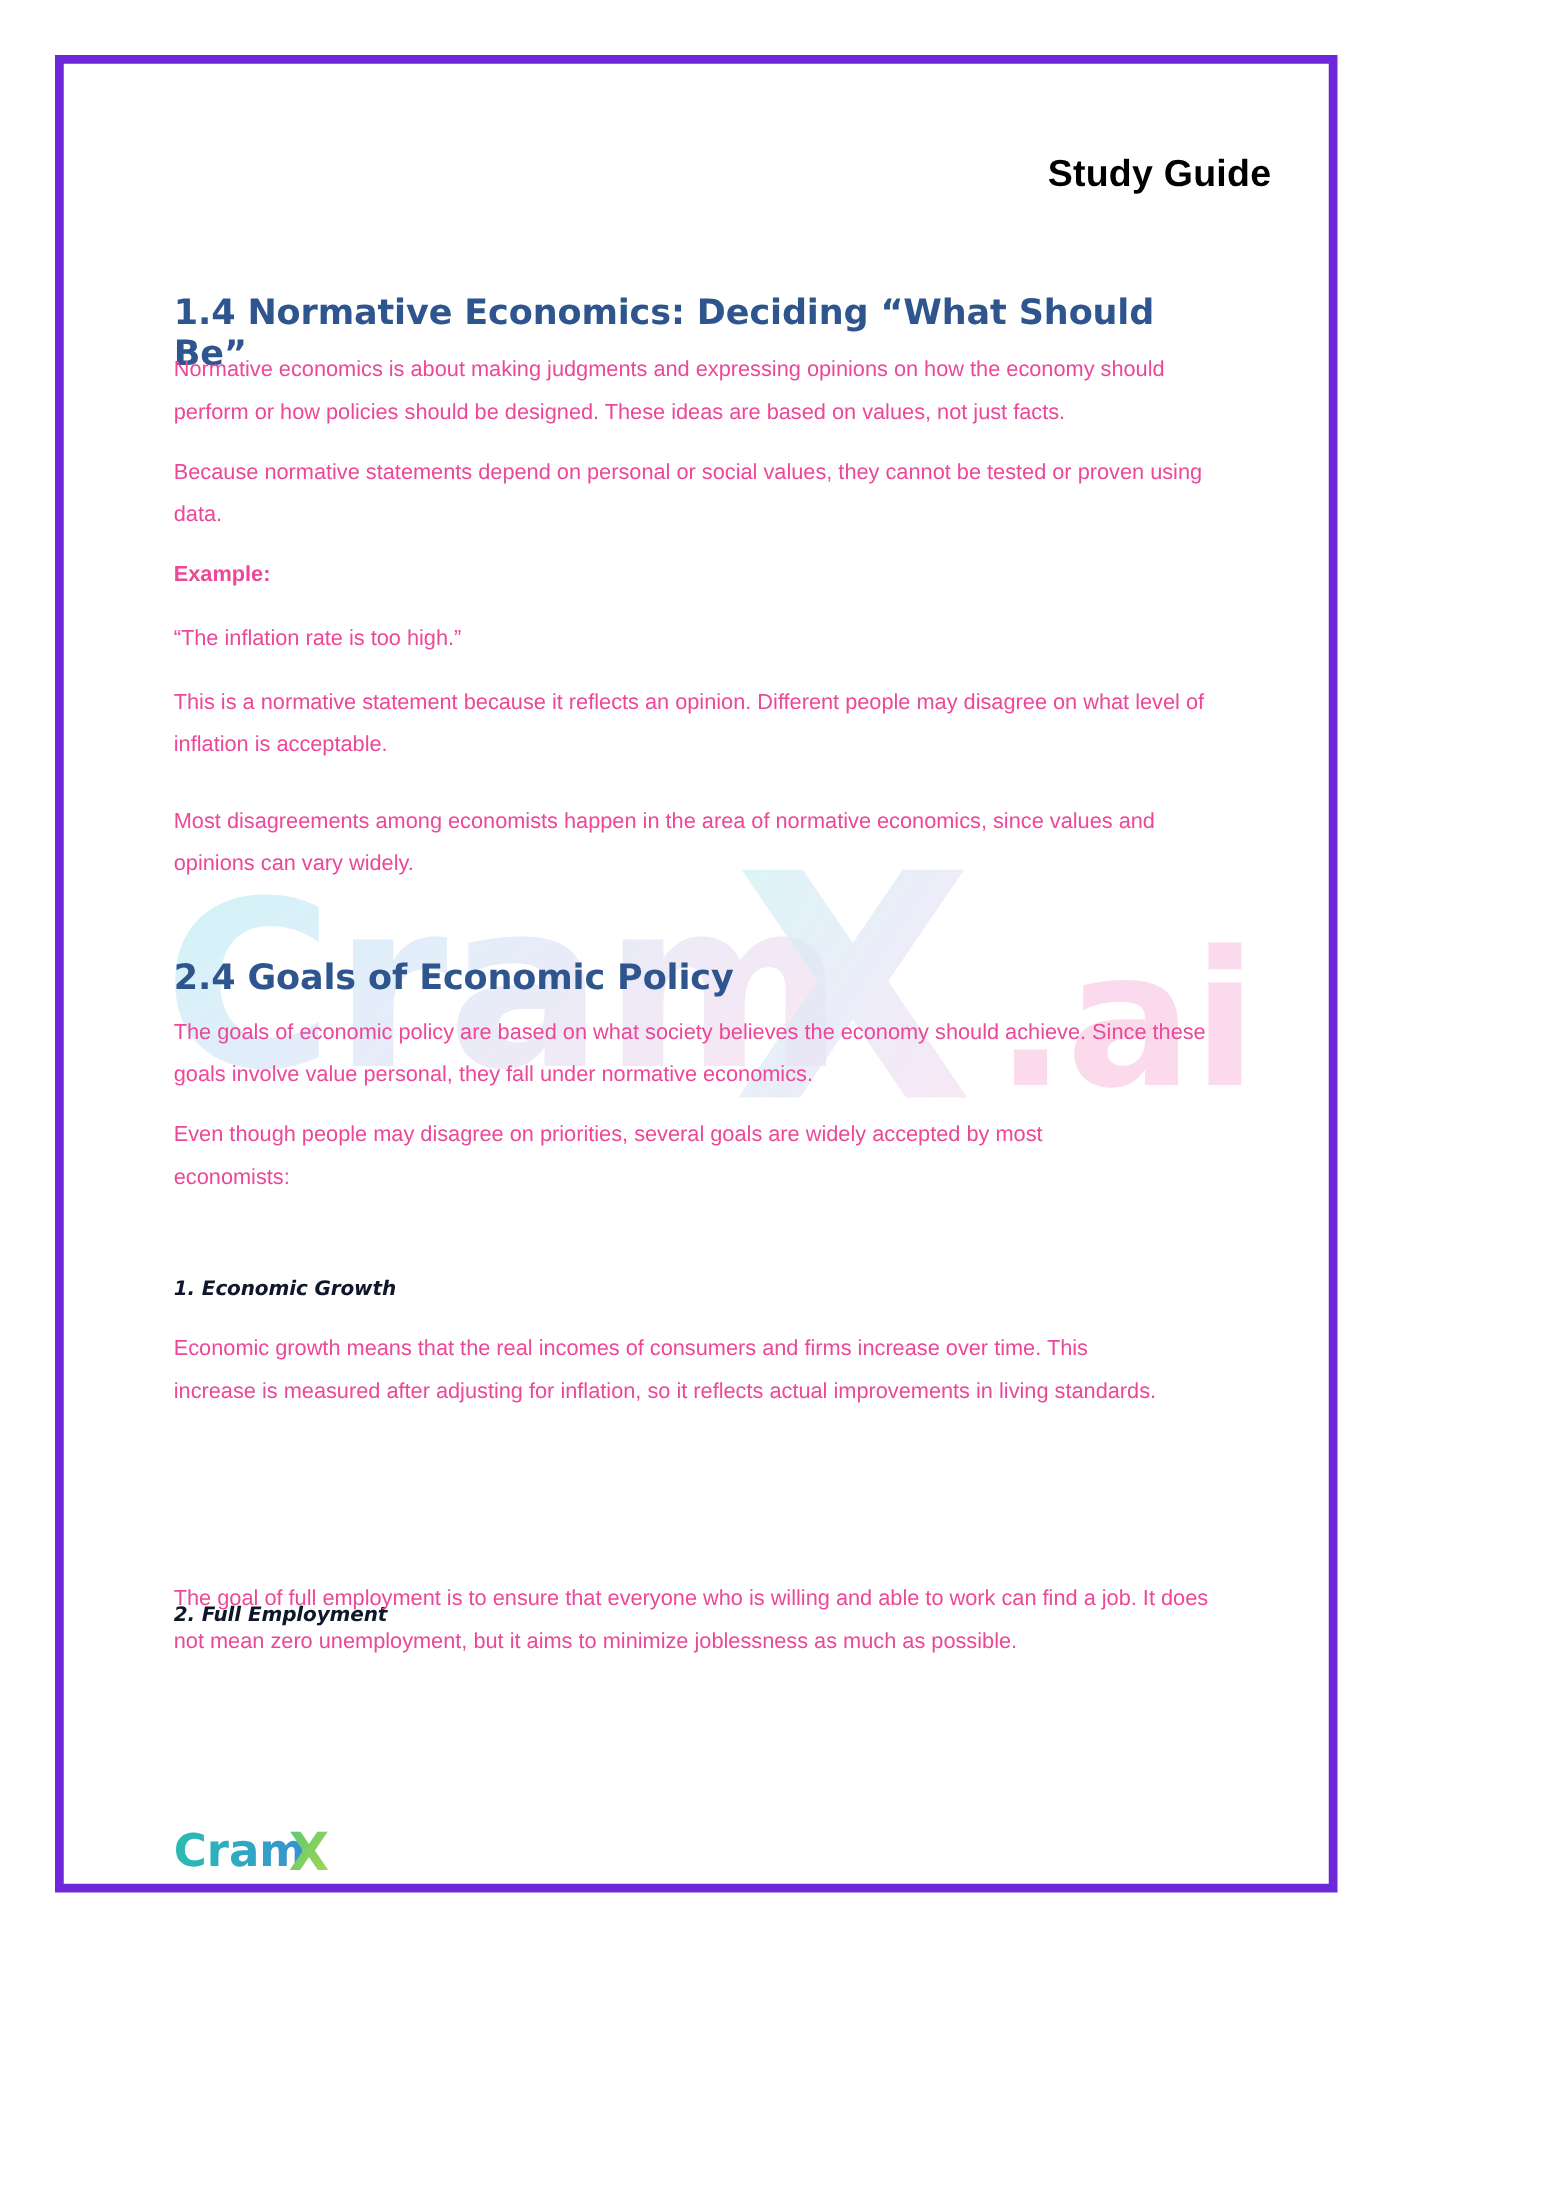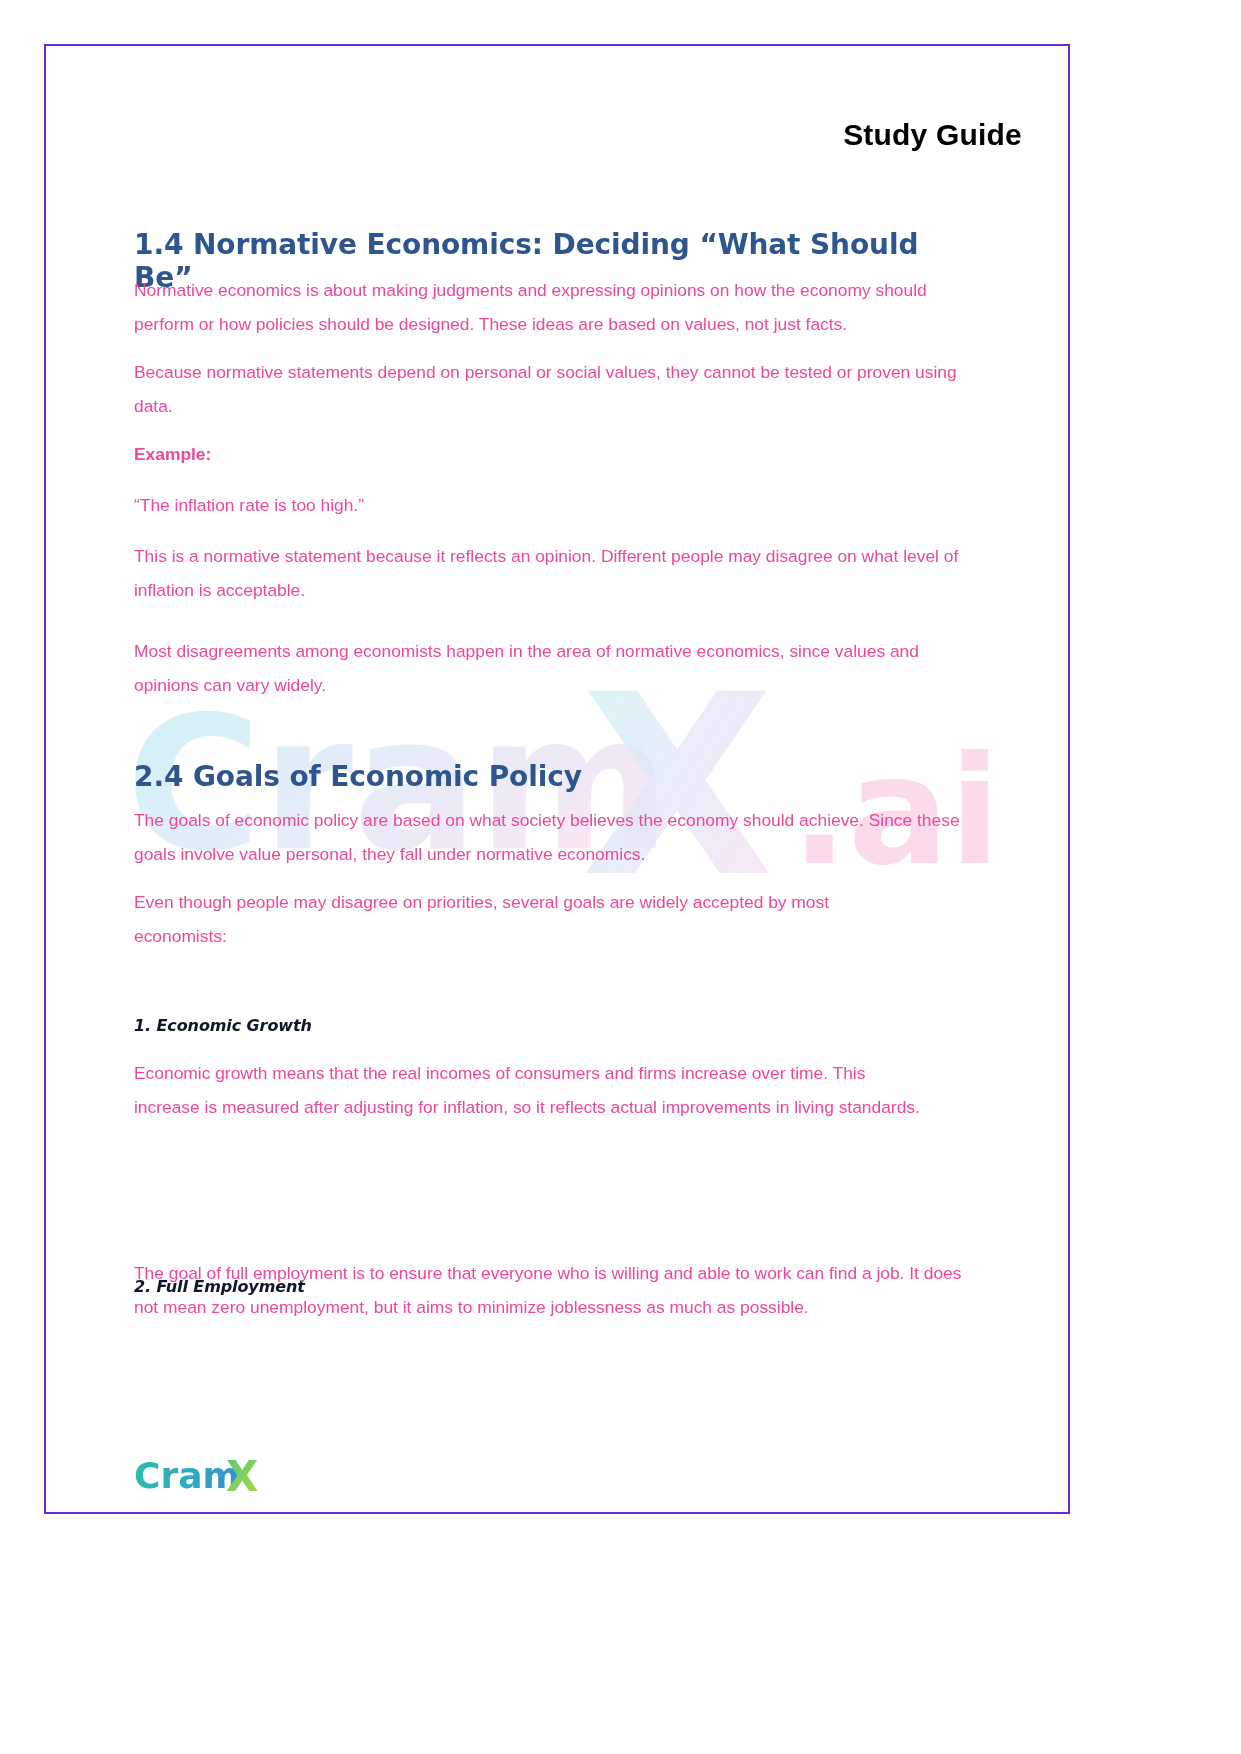--- a/index.html
+++ b/index.html
@@ -15,21 +15,21 @@
     overflow: hidden;
   }
 
   
   .page {
     position: absolute;
     left: 44px;
     top: 44px;
     width: 1026px;
     height: 1470px;
-    border: 2px solid #6d28d9;
+    border: 7px solid #6d28d9;
     background: #ffffff;
     box-sizing: border-box;
     overflow: hidden;
   }
 
   
   .watermark {
     position: absolute;
     left: 80px;
     top: 612px;

